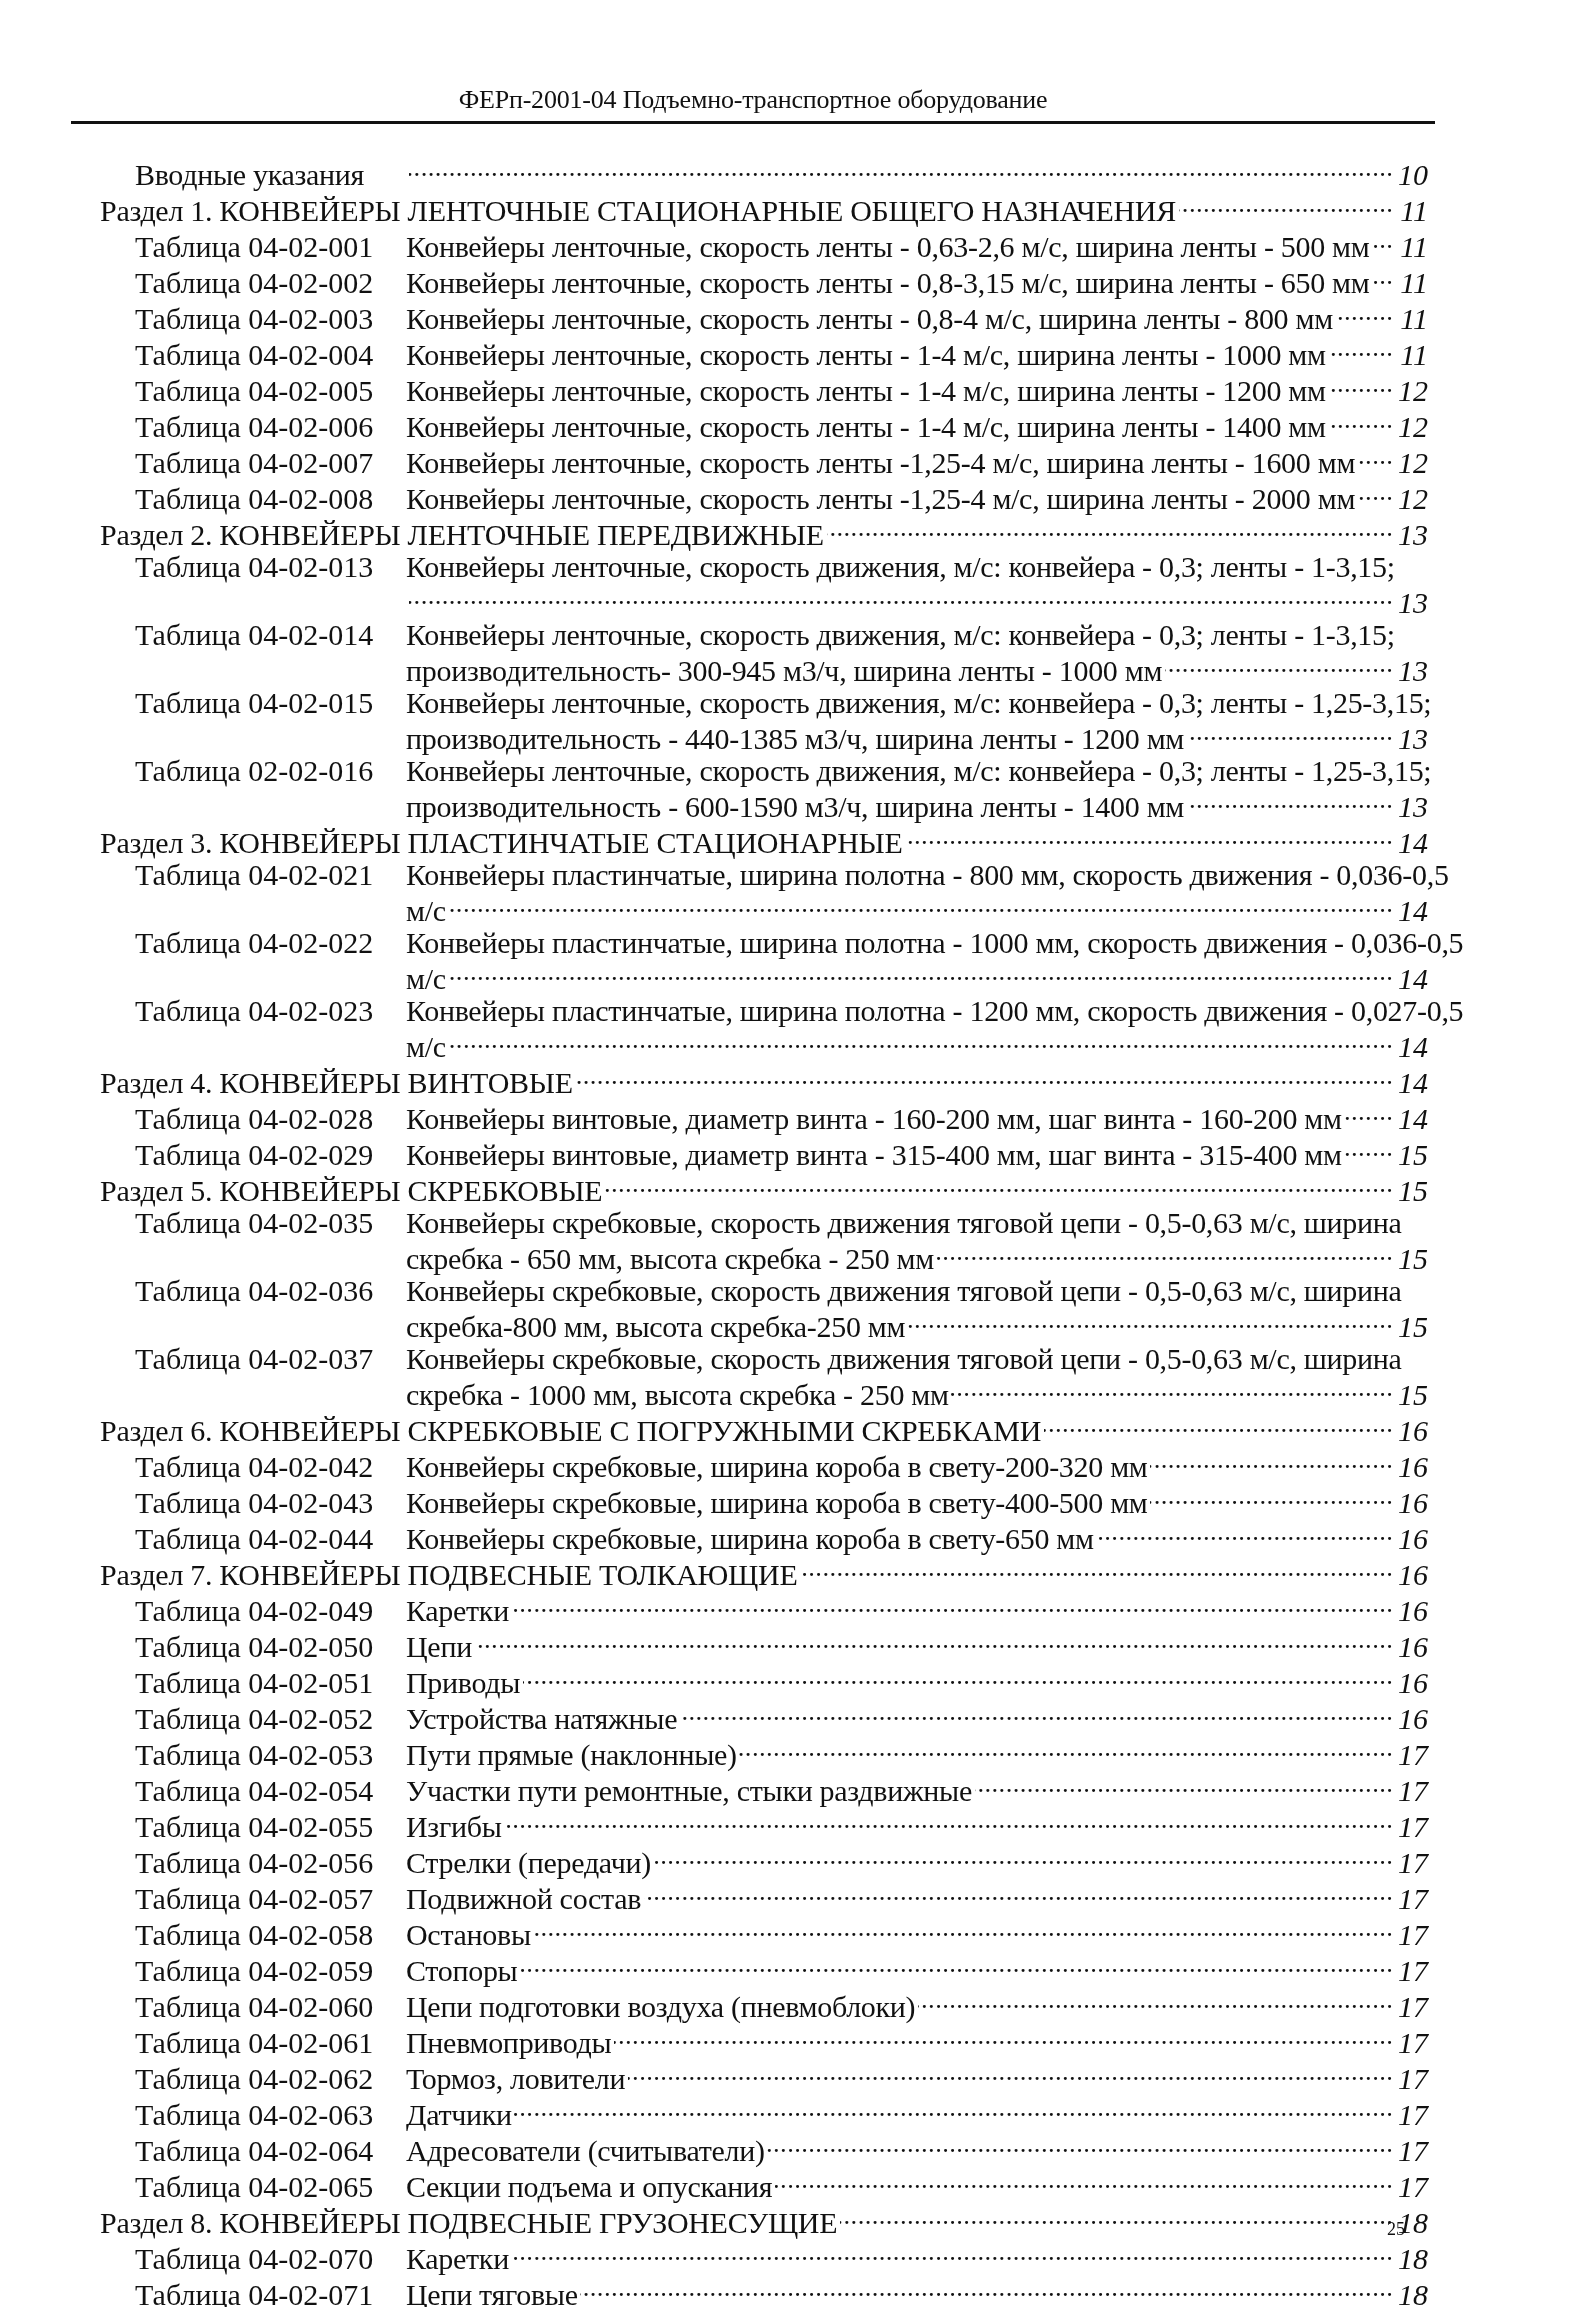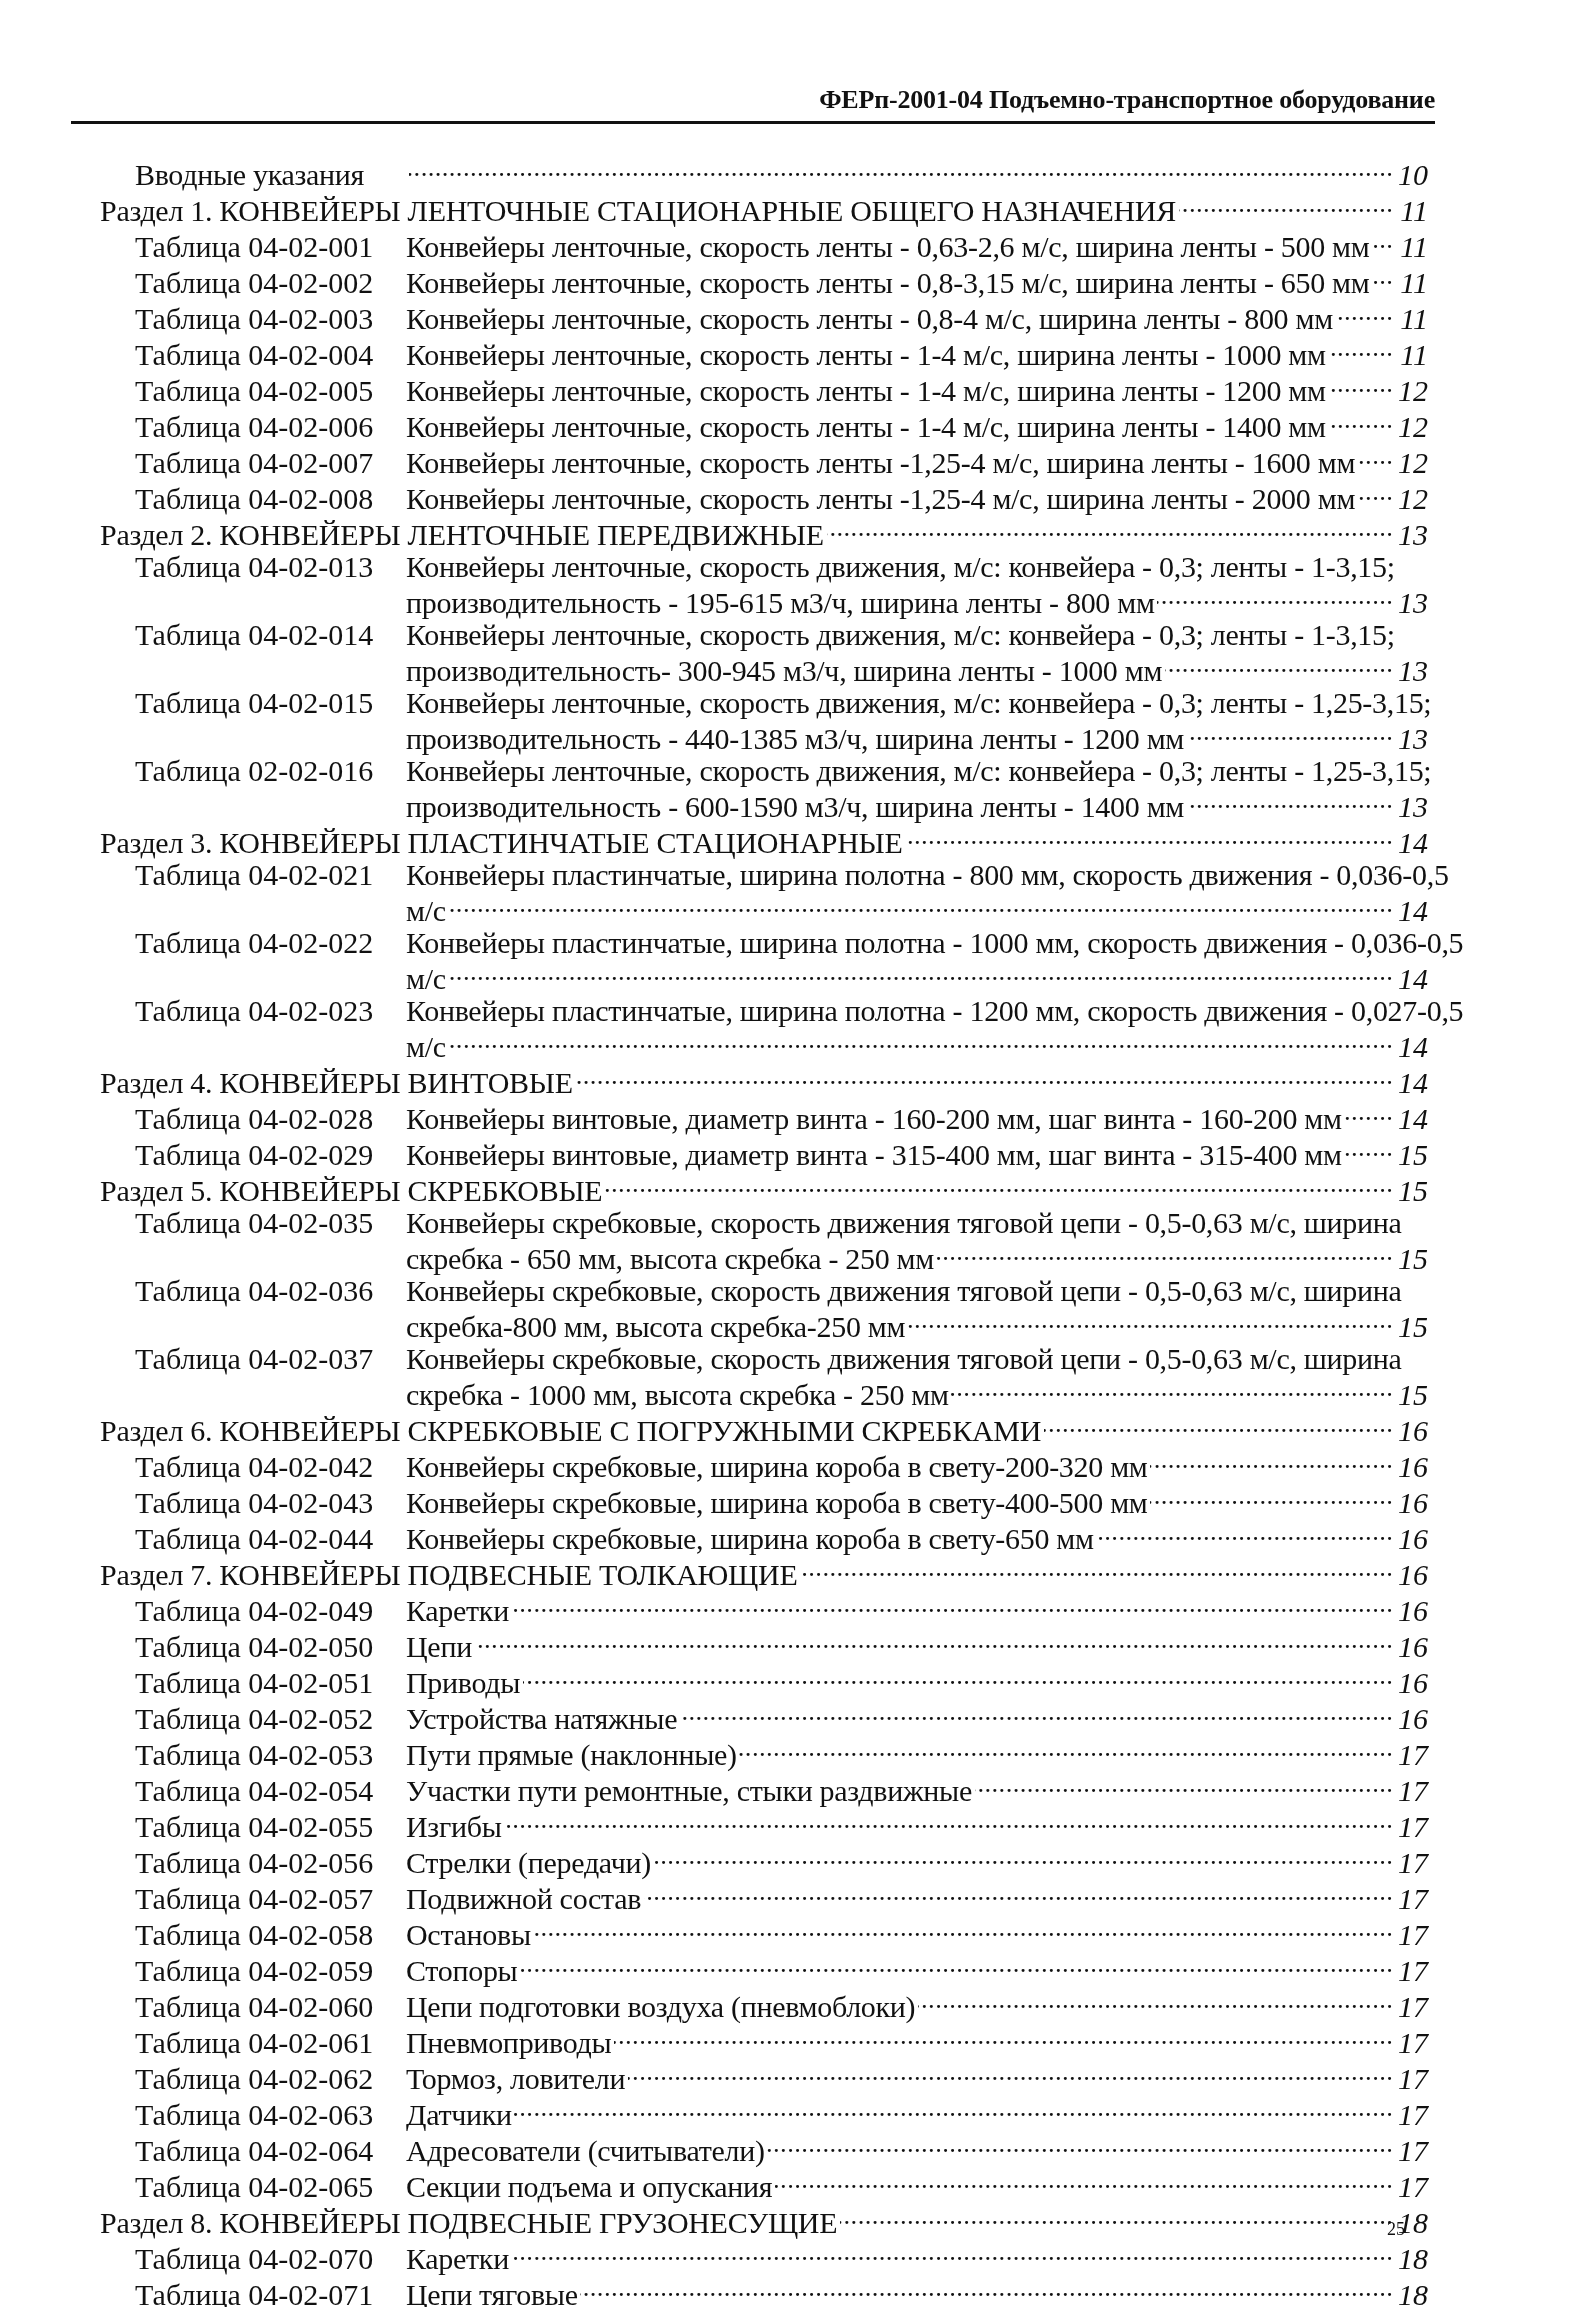--- a/index.html
+++ b/index.html
@@ -14,22 +14,22 @@
     overflow: hidden;
     font-family: "Liberation Serif", "DejaVu Serif", serif;
     color: #111111;
   }
   .page-header {
     position: absolute;
     left: 71px;
     top: 79px;
     width: 1364px;
     height: 42px;
-    text-align: right;
-    font-weight: bold;
+    text-align: center;
+    font-weight: normal;
     font-size: 26px;
     line-height: 42px;
     letter-spacing: -0.2px;
   }
   .header-rule {
     position: absolute;
     left: 71px;
     top: 121px;
     width: 1364px;
     height: 3.4px;
@@ -155,21 +155,20 @@
       <span class="title">Раздел 2. КОНВЕЙЕРЫ ЛЕНТОЧНЫЕ ПЕРЕДВИЖНЫЕ</span>
       <span class="leader"></span>
       <span class="page">13</span>
     </div>
     <div class="toc-row table">
       <span class="code">Таблица 04-02-013</span>
       <span class="title">Конвейеры ленточные, скорость движения, м/с: конвейера - 0,3; ленты - 1-3,15;</span>
     </div>
     <div class="toc-row table cont">
       <span class="code"></span>
-      <span class="title">производительность - 195-615 м3/ч, ширина ленты - 800 мм</span>
       <span class="leader"></span>
       <span class="page">13</span>
     </div>
     <div class="toc-row table">
       <span class="code">Таблица 04-02-014</span>
       <span class="title">Конвейеры ленточные, скорость движения, м/с: конвейера - 0,3; ленты - 1-3,15;</span>
     </div>
     <div class="toc-row table cont">
       <span class="code"></span>
       <span class="title">производительность- 300-945 м3/ч, ширина ленты - 1000 мм</span>

